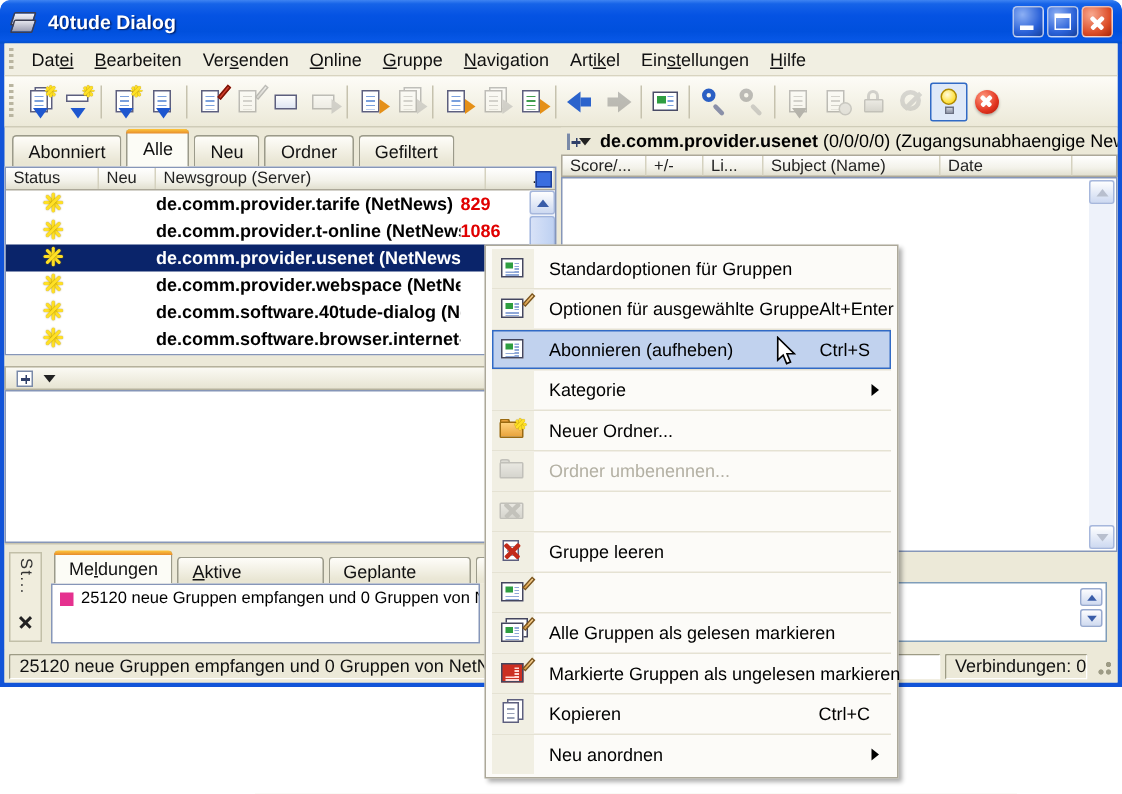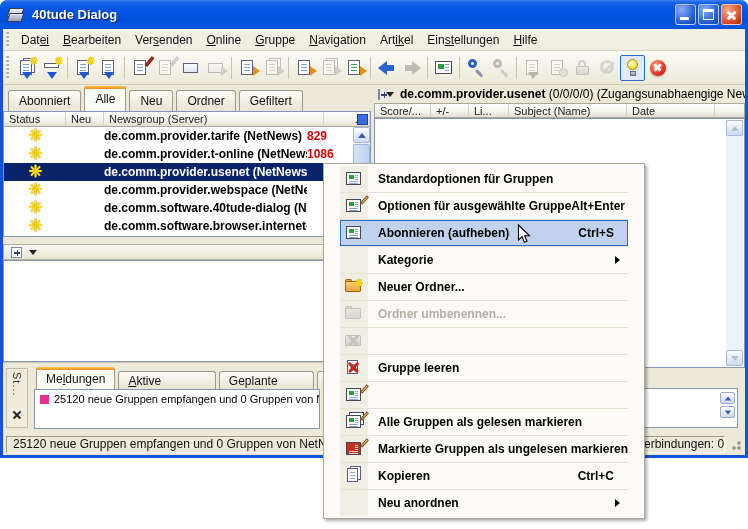--- a/index.html
+++ b/index.html
@@ -151,21 +151,21 @@
   .sp{height:17px;border:1px solid;border-color:#9d9b85 #fff #fff #9d9b85;border-radius:1px;display:flex;align-items:center;padding:0 6px;white-space:nowrap;overflow:hidden;}
   .sp1{width:552px;}
   .sp2{width:70px;background:#fff;}
   .sp3{width:96px;}
   .sgrip{margin-left:auto;width:14px;height:14px;background:
     radial-gradient(circle at 11px 11px,#9d9b85 1.5px,transparent 2px),
     radial-gradient(circle at 11px 6px,#9d9b85 1.5px,transparent 2px),
     radial-gradient(circle at 6px 11px,#9d9b85 1.5px,transparent 2px);}
 
   
-  .cmenu{position:absolute;left:323px;top:163px;width:322px;background:#fcfbf8;border:1px solid #aca899;box-shadow:2px 2px 3px rgba(0,0,0,.32);padding:2px 16px;z-index:50;font-weight:bold;}
+  .cmenu{position:absolute;left:323px;top:163px;width:276px;background:#fcfbf8;border:1px solid #aca899;box-shadow:2px 2px 3px rgba(0,0,0,.32);padding:2px 4px;z-index:50;}
   .menu-item{display:flex;align-items:center;height:26px;font-size:12px;color:#000;position:relative;}
   .mic{width:28px;align-self:stretch;background:#f1efe3;display:flex;align-items:center;justify-content:center;flex:0 0 auto;}
   .mic .icw{position:relative;width:18px;height:16px;}
   .mlabel{padding-left:10px;white-space:nowrap;}
   .mshort{margin-left:auto;padding-right:14px;}
   .subarr{margin-left:auto;margin-right:8px;width:0;height:0;border:4px solid transparent;border-right:0;border-left:5px solid #000;}
   .menu-item.hl{background:#c1d2ee;outline:1px solid #316ac5;outline-offset:-1px;}
   .menu-item.hl .mic{background:transparent;}
   .menu-item.dis{color:#b3b0a3;}
   .menu-item.dis .icw{filter:grayscale(1) opacity(.45);}

